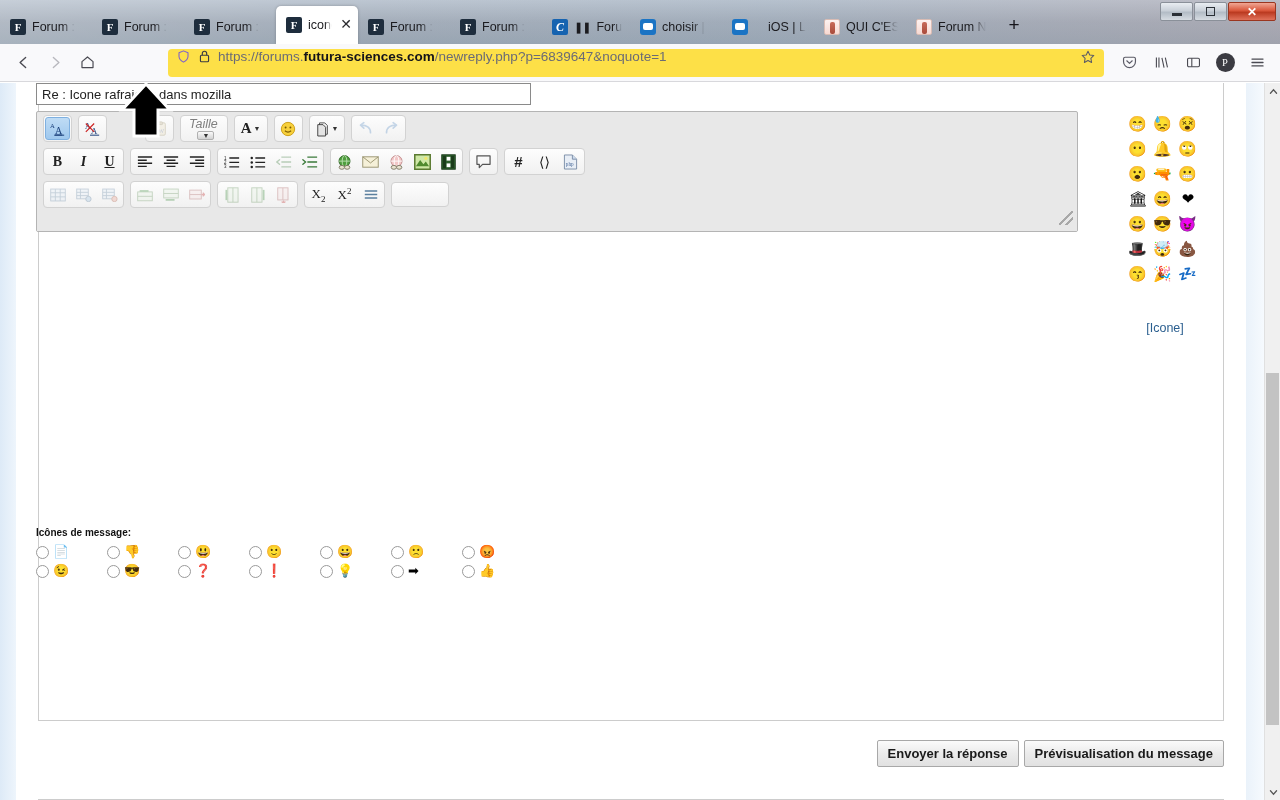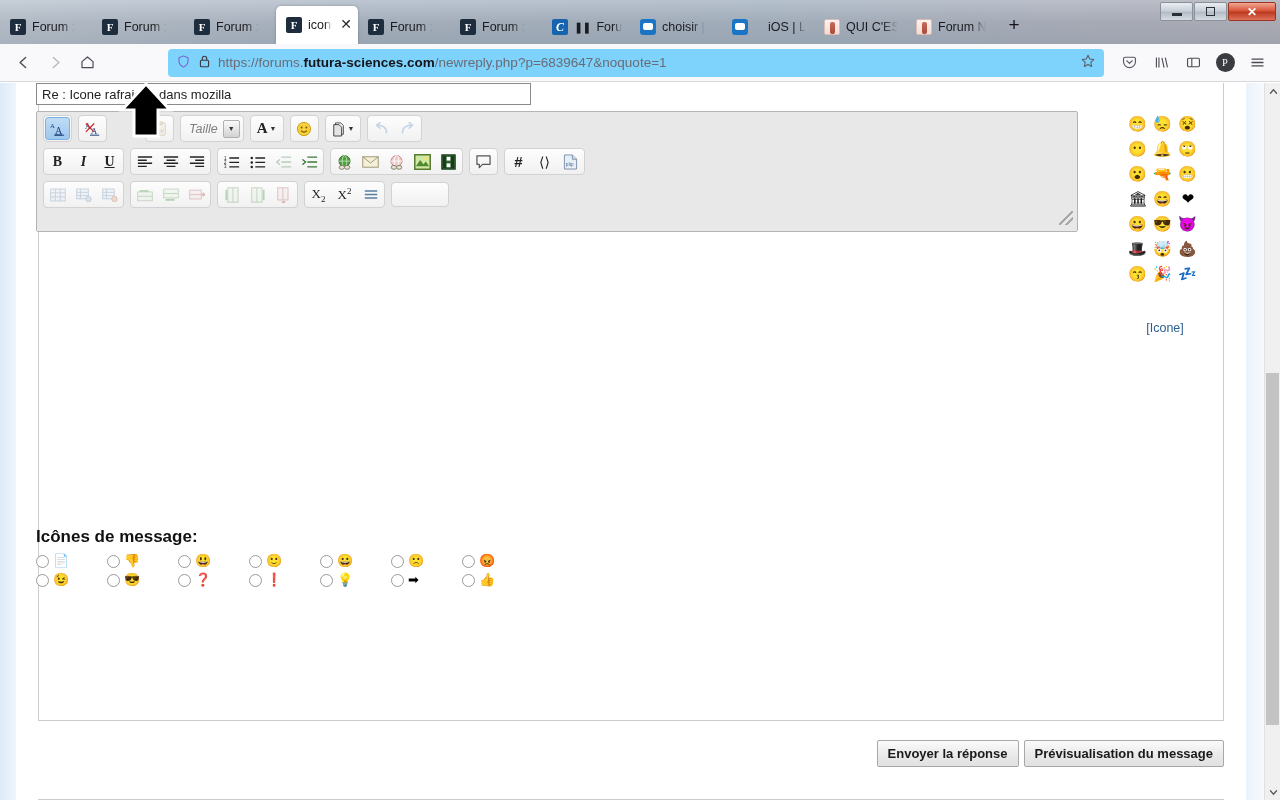--- a/index.html
+++ b/index.html
@@ -151,24 +151,24 @@
   .navbtn {
     width: 30px; height: 30px;
     display: flex; align-items: center; justify-content: center;
     border-radius: 4px;
     color: #4a4a52;
   }
   .navbtn.dim { color: #b8b8be; }
   #urlbar {
     flex: 1;
     height: 28px;
-    background: #7dd3fc;
+    background: #fde047;
     border-radius: 4px;
     margin: 0 8px 0 64px;
-    display: flex; align-items: center;
+    display: flex; align-items: flex-start;
     padding: 0 8px;
     gap: 7px;
     font-size: 13.5px;
     color: #5b5b66;
   }
   #urlbar .url-text { flex:1; white-space: nowrap; overflow: hidden; }
   #urlbar .url-text b { color: #15141a; font-weight: 600; }
   #urlbar .url-dim { color: #6b6b75; }
   .star { font-size: 15px; color: #5b5b66; }
   #navright { display: flex; align-items: center; gap: 2px; }
@@ -274,22 +274,22 @@
   }
   .tb-btn.wide { width: auto; padding: 0 5px; }
   .tb-btn.on {
     background: linear-gradient(#bfdcf5,#9fc8ee);
     border: 1px solid #7fb0e0;
   }
   .tb-btn.disabled { opacity: 0.33; }
   .caret { font-size: 7px; margin-left: 2px; color:#333; }
   .tb-select {
     display:flex; align-items:center;
-    height: 23px; padding: 0 2px 0 7px;
-    color: #808080; font-size: 12.5px; font-style: italic;
+    height: 23px; padding: 0 8px 0 7px;
+    color: #808080; font-size: 12.5px; font-style: italic; flex-direction: column;
   }
   .tb-select .sel-arrow {
     width: 17px; height: 18px; margin-left: 5px;
     background: linear-gradient(#fafafa,#d2d2d2);
     border: 1px solid #b0b0b0; border-radius: 2px;
     display:flex;align-items:center;justify-content:center;
     font-size: 7px; color:#333; font-style: normal;
   }
   .tb-spacer { width: 26px; }
 
@@ -346,21 +346,21 @@
     font-size: 12.5px;
     color: #2b5f8f;
     width: 78px;
   }
 
   
   #iconsec {
     position: absolute; left: 20px; top: 444px; width: 900px;
   }
   #iconsec h4 {
-    margin: 0 0 7px 0; font-size: 17px; font-weight: bold; color: #111;
+    margin: 0 0 7px 0; font-size: 10px; font-weight: bold; color: #111;
     font-family: "Liberation Sans", sans-serif;
   }
   .icon-row { display: flex; margin-bottom: 5px; }
   .icon-cell {
     width: 71px;
     display: flex; align-items: center; gap: 4px;
   }
   .radio {
     width: 13px; height: 13px; border-radius: 50%;
     border: 1px solid #9a9a9a; background: #fff;

